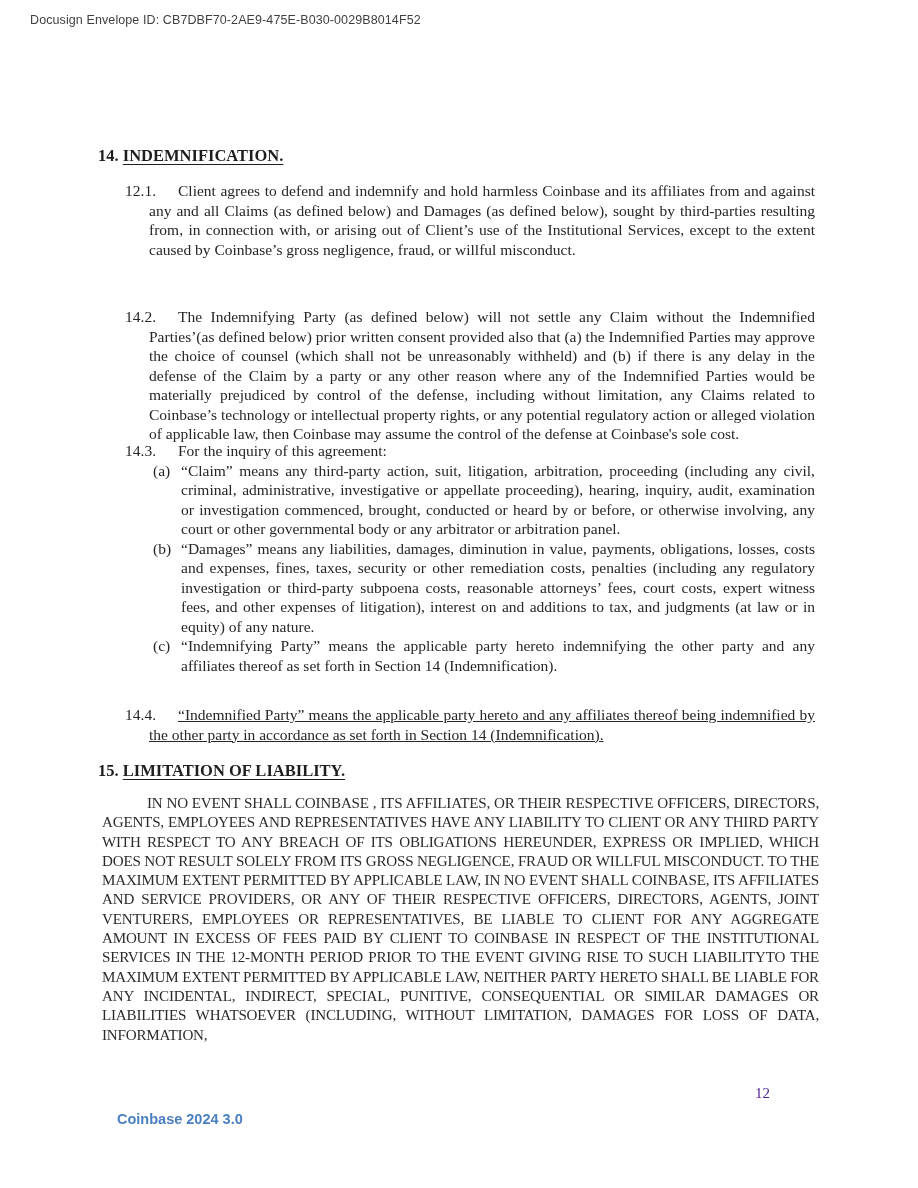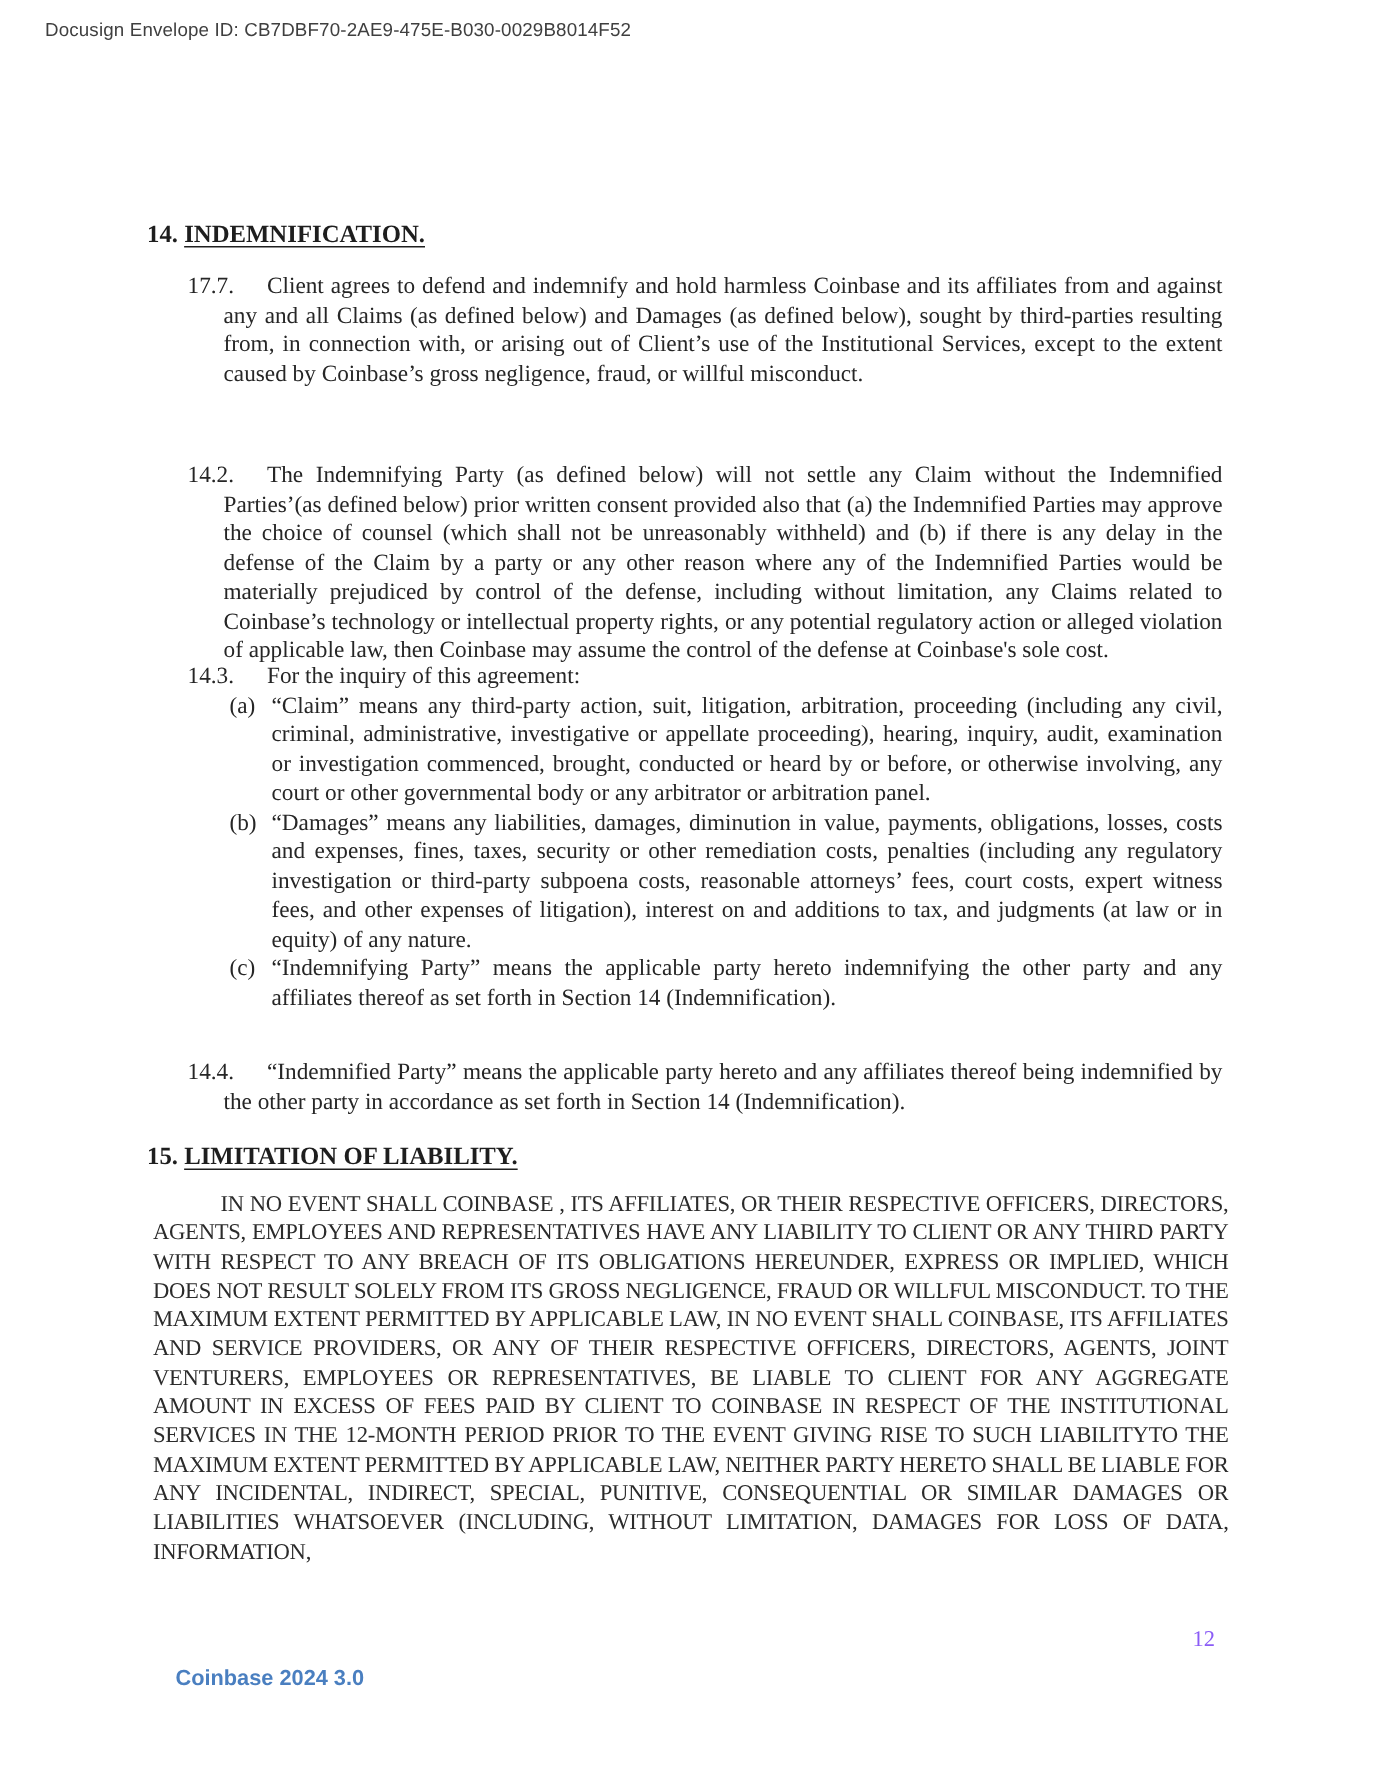--- a/index.html
+++ b/index.html
@@ -103,23 +103,23 @@
     letter-spacing: -0.2px;
     text-align: justify;
     text-indent: 45px;
     color: #2b2b2b;
   }
   .page-number {
     position: absolute;
     left: 755px;
     top: 1085px;
     width: 55px;
-    text-align: right;
+    text-align: left;
     font-size: 15px;
-    color: #8b5cf6;
+    color: #4c1d95;
   }
   .doc-footer {
     position: absolute;
     left: 107px;
     top: 1111px;
     font-family: "Liberation Sans", "DejaVu Sans", sans-serif;
     font-size: 14.5px;
     font-weight: bold;
     color: #4a7fc0;
     white-space: nowrap;
@@ -136,21 +136,21 @@
 
   <div class="content">
 
     <div class="sec-heading" style="top:146px;">
       <span class="sec-num">14.</span>
       <span> </span>
       <span class="sec-title">INDEMNIFICATION.</span>
     </div>
 
     <div class="clause" style="top:181px;">
-      <span class="clause-num">17.7.</span>
+      <span class="clause-num">12.1.</span>
       <div class="clause-body">Client agrees to defend and indemnify and hold harmless Coinbase and its affiliates from and against any and all Claims (as defined below) and Damages (as defined below), sought by third-parties resulting from, in connection with, or arising out of Client’s use of the Institutional Services, except to the extent caused by Coinbase’s gross negligence, fraud, or willful misconduct.</div>
     </div>
 
     <div class="clause" style="top:292px;margin-top:15px;">
       <span class="clause-num">14.2.</span>
       <div class="clause-body">The Indemnifying Party (as defined below) will not settle any Claim without the Indemnified Parties’(as defined below) prior written consent provided also that (a) the Indemnified Parties may approve the choice of counsel (which shall not be unreasonably withheld) and (b) if there is any delay in the defense of the Claim by a party or any other reason where any of the Indemnified Parties would be materially prejudiced by control of the defense, including without limitation, any Claims related to Coinbase’s technology or intellectual property rights, or any potential regulatory action or alleged violation of applicable law, then Coinbase may assume the control of the defense at Coinbase's sole cost.</div>
     </div>
 
     <div class="clause" style="top:441px;">
       <span class="clause-num">14.3.</span>
@@ -164,21 +164,21 @@
           <span class="sub-marker">(b)</span>
           <div class="sub-body">“Damages” means any liabilities, damages, diminution in value, payments, obligations, losses, costs and expenses, fines, taxes, security or other remediation costs, penalties (including any regulatory investigation or third-party subpoena costs, reasonable attorneys’ fees, court costs, expert witness fees, and other expenses of litigation), interest on and additions to tax, and judgments (at law or in equity) of any nature.</div>
         </div>
         <div class="sub-item">
           <span class="sub-marker">(c)</span>
           <div class="sub-body">“Indemnifying Party” means the applicable party hereto indemnifying the other party and any affiliates thereof as set forth in Section 14 (Indemnification).</div>
         </div>
       </div>
     </div>
 
-    <div class="clause" style="top:705px;">
+    <div class="clause" style="top:705px;text-decoration:underline;">
       <span class="clause-num">14.4.</span>
       <div class="clause-body">“Indemnified Party” means the applicable party hereto and any affiliates thereof being indemnified by the other party in accordance as set forth in Section 14 (Indemnification).</div>
     </div>
 
     <div class="sec-heading" style="top:761px;">
       <span class="sec-num">15.</span>
       <span> </span>
       <span class="sec-title">LIMITATION OF LIABILITY.</span>
     </div>
 

